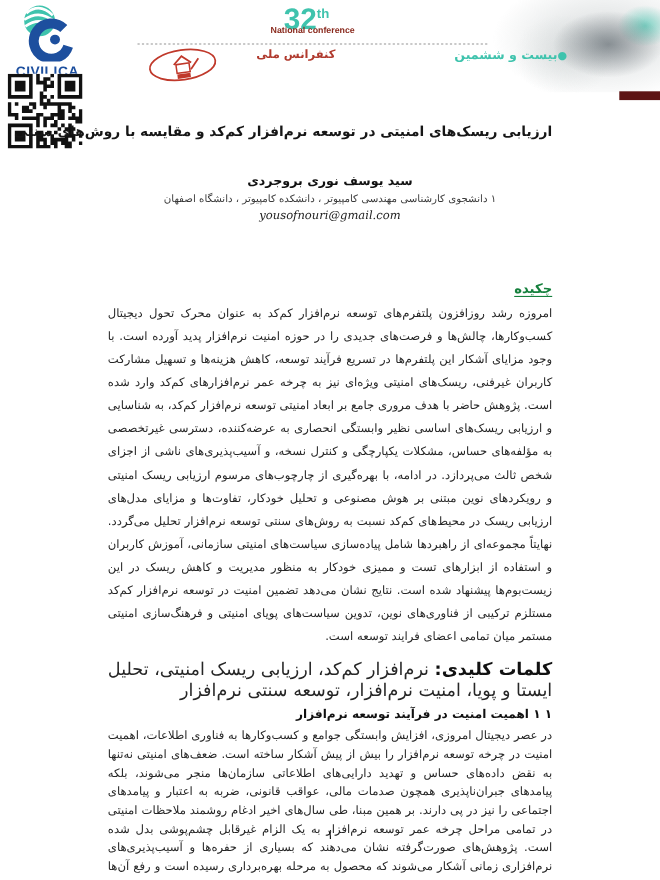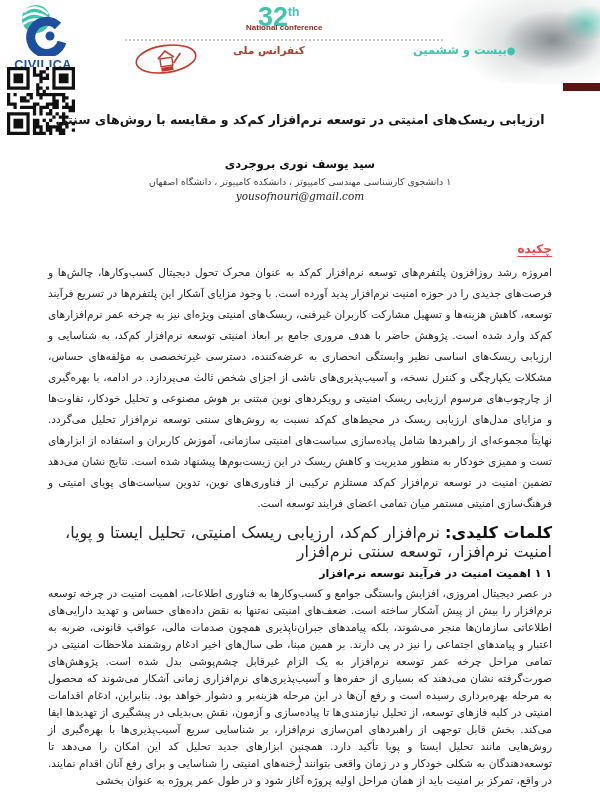--- a/index.html
+++ b/index.html
@@ -37,29 +37,29 @@
   .fa-ordinal{position:absolute;top:43px;left:413px;direction:rtl;
     color:#3fc3ad;font-weight:bold;font-size:11.5px;white-space:nowrap;}
   .fa-ordinal .dot{color:#3fc3ad;font-size:10px;margin-right:4px;}
   .fa-type{position:absolute;top:44px;left:233px;direction:rtl;
     color:#b03a2e;font-weight:bold;font-size:10.5px;white-space:nowrap;}
   .fa-sub{position:absolute;top:56px;left:205px;direction:rtl;
     color:#2e3b52;font-weight:bold;font-size:11px;white-space:nowrap;}
   .oval-logo{position:absolute;top:42px;left:133px;}
   .red-bar{position:absolute;top:83px;right:0;width:37px;height:8px;background:#5d1414;}
   
-  .doc{position:absolute;top:0;left:0;right:0;bottom:0;padding:0 48px;
+  .doc{position:absolute;top:0;left:0;right:0;bottom:0;padding:0 98px;
     direction:rtl;text-align:right;}
   .p-title{margin-top:112px;text-align:center;font-weight:bold;font-size:12.5px;
     color:#161616;white-space:nowrap;}
   .p-author{margin-top:30px;text-align:center;font-weight:bold;font-size:11.5px;color:#111;}
   .p-affil{margin-top:5px;text-align:center;font-size:9.3px;color:#3a3a3a;}
   .p-email{margin-top:3px;text-align:center;font-size:10.5px;color:#222;
     font-family:"DejaVu Serif",serif;font-style:italic;direction:ltr;}
-  .abs-head{margin-top:40px;font-weight:bold;font-size:12px;color:#ef4444;
+  .abs-head{margin-top:53px;font-weight:bold;font-size:12px;color:#15803d;
     text-decoration:underline;text-underline-offset:3px;}
   .abs-text{margin-top:6px;font-size:10.6px;line-height:21px;text-align:justify;
     color:#262626;}
   .kw{margin-top:9px;font-size:16px;color:#262626;}
   .kw b{color:#111;}
   .sec-h1{margin-top:28px;font-weight:bold;font-size:12px;color:#111;}
   .sec-h2{margin-top:6px;font-weight:bold;font-size:11px;color:#111;}
   .intro-text{margin-top:5px;font-size:10.6px;line-height:17px;text-align:justify;
     color:#262626;}
   .page-no{position:absolute;bottom:34px;left:0;right:0;text-align:center;

